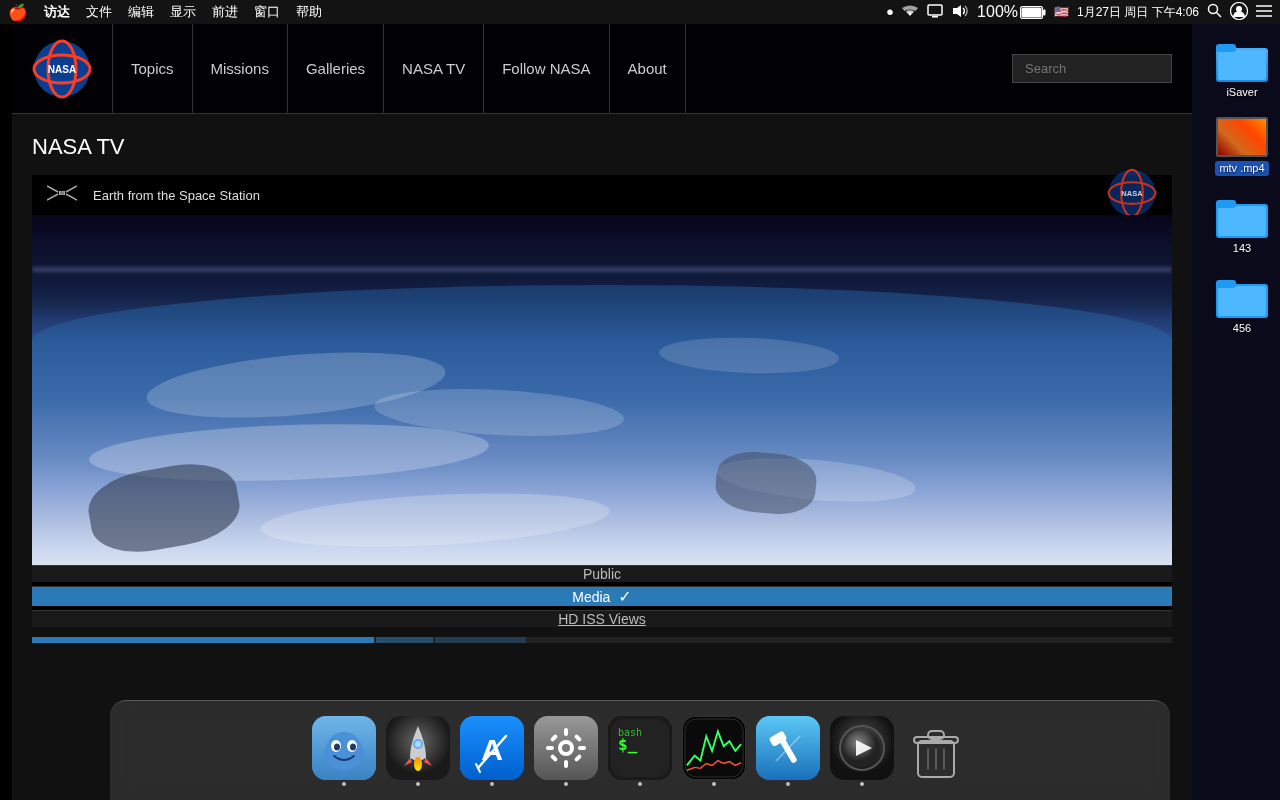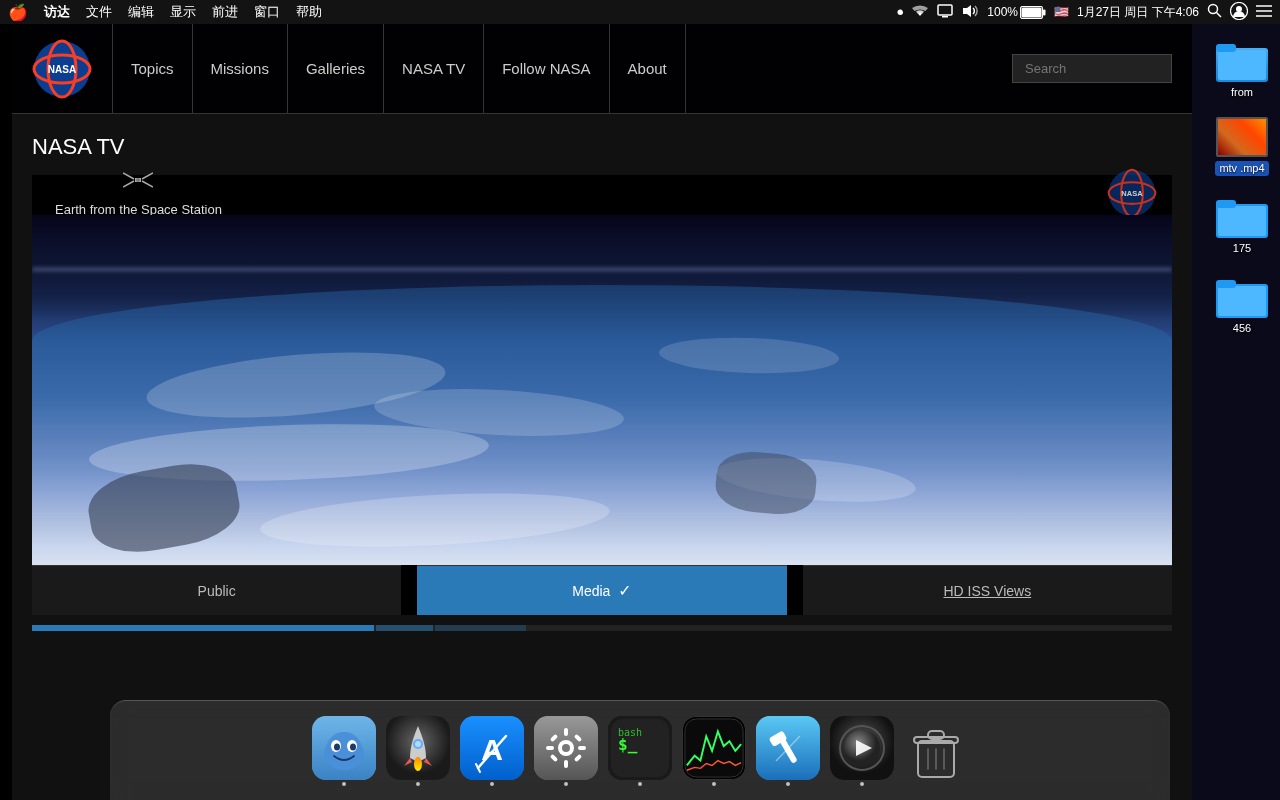--- a/index.html
+++ b/index.html
@@ -121,21 +121,20 @@
       background: rgba(0,0,0,0.7);
       height: 40px;
       display: flex;
       align-items: center;
       padding: 0 15px;
     }
     .tv-caption {
       display: flex;
       align-items: center;
       gap: 8px;
-      flex-direction: column;
     }
     .tv-caption-text {
       color: #ddd;
       font-size: 13px;
       background: rgba(0,0,0,0.5);
       padding: 2px 8px;
       border-radius: 2px;
     }
     .tv-nasa-watermark {
       margin-left: auto;
@@ -178,21 +177,22 @@
     .c6 { width: 180px; height: 35px; top: 35%; left: 55%; transform: rotate(2deg); background: rgba(255,255,255,0.15); }
     
     .land1 { position: absolute; width: 150px; height: 80px; bottom: 5%; left: 5%; background: rgba(50,60,80,0.6); border-radius: 40%; transform: rotate(-10deg); }
     .land2 { position: absolute; width: 100px; height: 60px; bottom: 15%; left: 60%; background: rgba(60,70,90,0.5); border-radius: 40%; transform: rotate(5deg); }
     
     .atmosphere { position: absolute; top: 0; left: 0; right: 0; height: 80px; background: linear-gradient(180deg, rgba(100,150,255,0.3), transparent); }
 
     
     .channel-tabs {
       display: flex;
-      gap: 16px;
+      gap: 4px;
+      flex-direction: column;
     }
     .channel-tab {
       flex: 1;
       height: 50px;
       display: flex;
       align-items: center;
       justify-content: center;
       font-size: 14px;
       cursor: pointer;
       border-top: 1px solid #333;
@@ -346,21 +346,21 @@
         </svg>
     </span>
     <span>
       <svg width="18" height="14" viewBox="0 0 18 14">
           <polygon points="2,4 6,4 10,1 10,13 6,10 2,10" fill="white"></polygon>
           <path d="M12 4a4 4 0 010 6" stroke="white" stroke-width="1.5" fill="none"></path>
           <path d="M14 2a7 7 0 010 10" stroke="white" stroke-width="1.5" fill="none" opacity="0.6"></path>
         </svg>
     </span>
     <span style="display:flex;align-items:center;gap:2px;">
-      <span style="font-size:12px;color:#fff;">100%</span>
+      <span style="font-size:16px;color:#fff;">100%</span>
       <svg width="26" height="13" viewBox="0 0 26 13">
           <rect x="0.5" y="0.5" width="22" height="12" rx="2" fill="none" stroke="white" stroke-width="1.2"></rect>
           <rect x="23" y="3.5" width="2.5" height="6" rx="1" fill="white"></rect>
           <rect x="1.5" y="1.5" width="20" height="10" rx="1.5" fill="white"></rect>
         </svg>
     </span>
     <span>🇺🇸</span>
     <span style="font-size:12px;">1月27日 周日 下午4:06</span>
     <span>
       <svg width="15" height="15" viewBox="0 0 15 15">
@@ -494,40 +494,40 @@
           <rect x="2" y="12" width="48" height="30" rx="2" fill="#4db8ff"></rect>
           <rect x="0" y="6" width="20" height="8" rx="3" fill="#1e9af5"></rect>
           <defs>
               <linearGradient id="fg1" x1="0" y1="0" x2="0" y2="1">
                 <stop offset="0" stop-color="rgba(255,255,255,0.2)"></stop>
                 <stop offset="1" stop-color="rgba(0,0,0,0.1)"></stop>
               </linearGradient>
             </defs>
         </svg>
       </div>
-      <span class="icon-label">from</span>
+      <span class="icon-label">iSaver</span>
     </div>
 
     <div class="desktop-icon">
       <div class="file-preview">
         <div class="file-preview-inner"></div>
       </div>
       <span class="icon-label selected">mtv .mp4</span>
     </div>
 
 
     <div class="desktop-icon">
       <div class="folder-icon">
         <svg viewBox="0 0 52 44" xmlns="http://www.w3.org/2000/svg">
           <rect x="0" y="10" width="52" height="34" rx="3" fill="#1e9af5"></rect>
           <rect x="2" y="12" width="48" height="30" rx="2" fill="#4db8ff"></rect>
           <rect x="0" y="6" width="20" height="8" rx="3" fill="#1e9af5"></rect>
         </svg>
       </div>
-      <span class="icon-label">175</span>
+      <span class="icon-label">143</span>
     </div>
 
     <div class="desktop-icon">
       <div class="folder-icon">
         <svg viewBox="0 0 52 44" xmlns="http://www.w3.org/2000/svg">
           <rect x="0" y="10" width="52" height="34" rx="3" fill="#1e9af5"></rect>
           <rect x="2" y="12" width="48" height="30" rx="2" fill="#4db8ff"></rect>
           <rect x="0" y="6" width="20" height="8" rx="3" fill="#1e9af5"></rect>
         </svg>
       </div>

